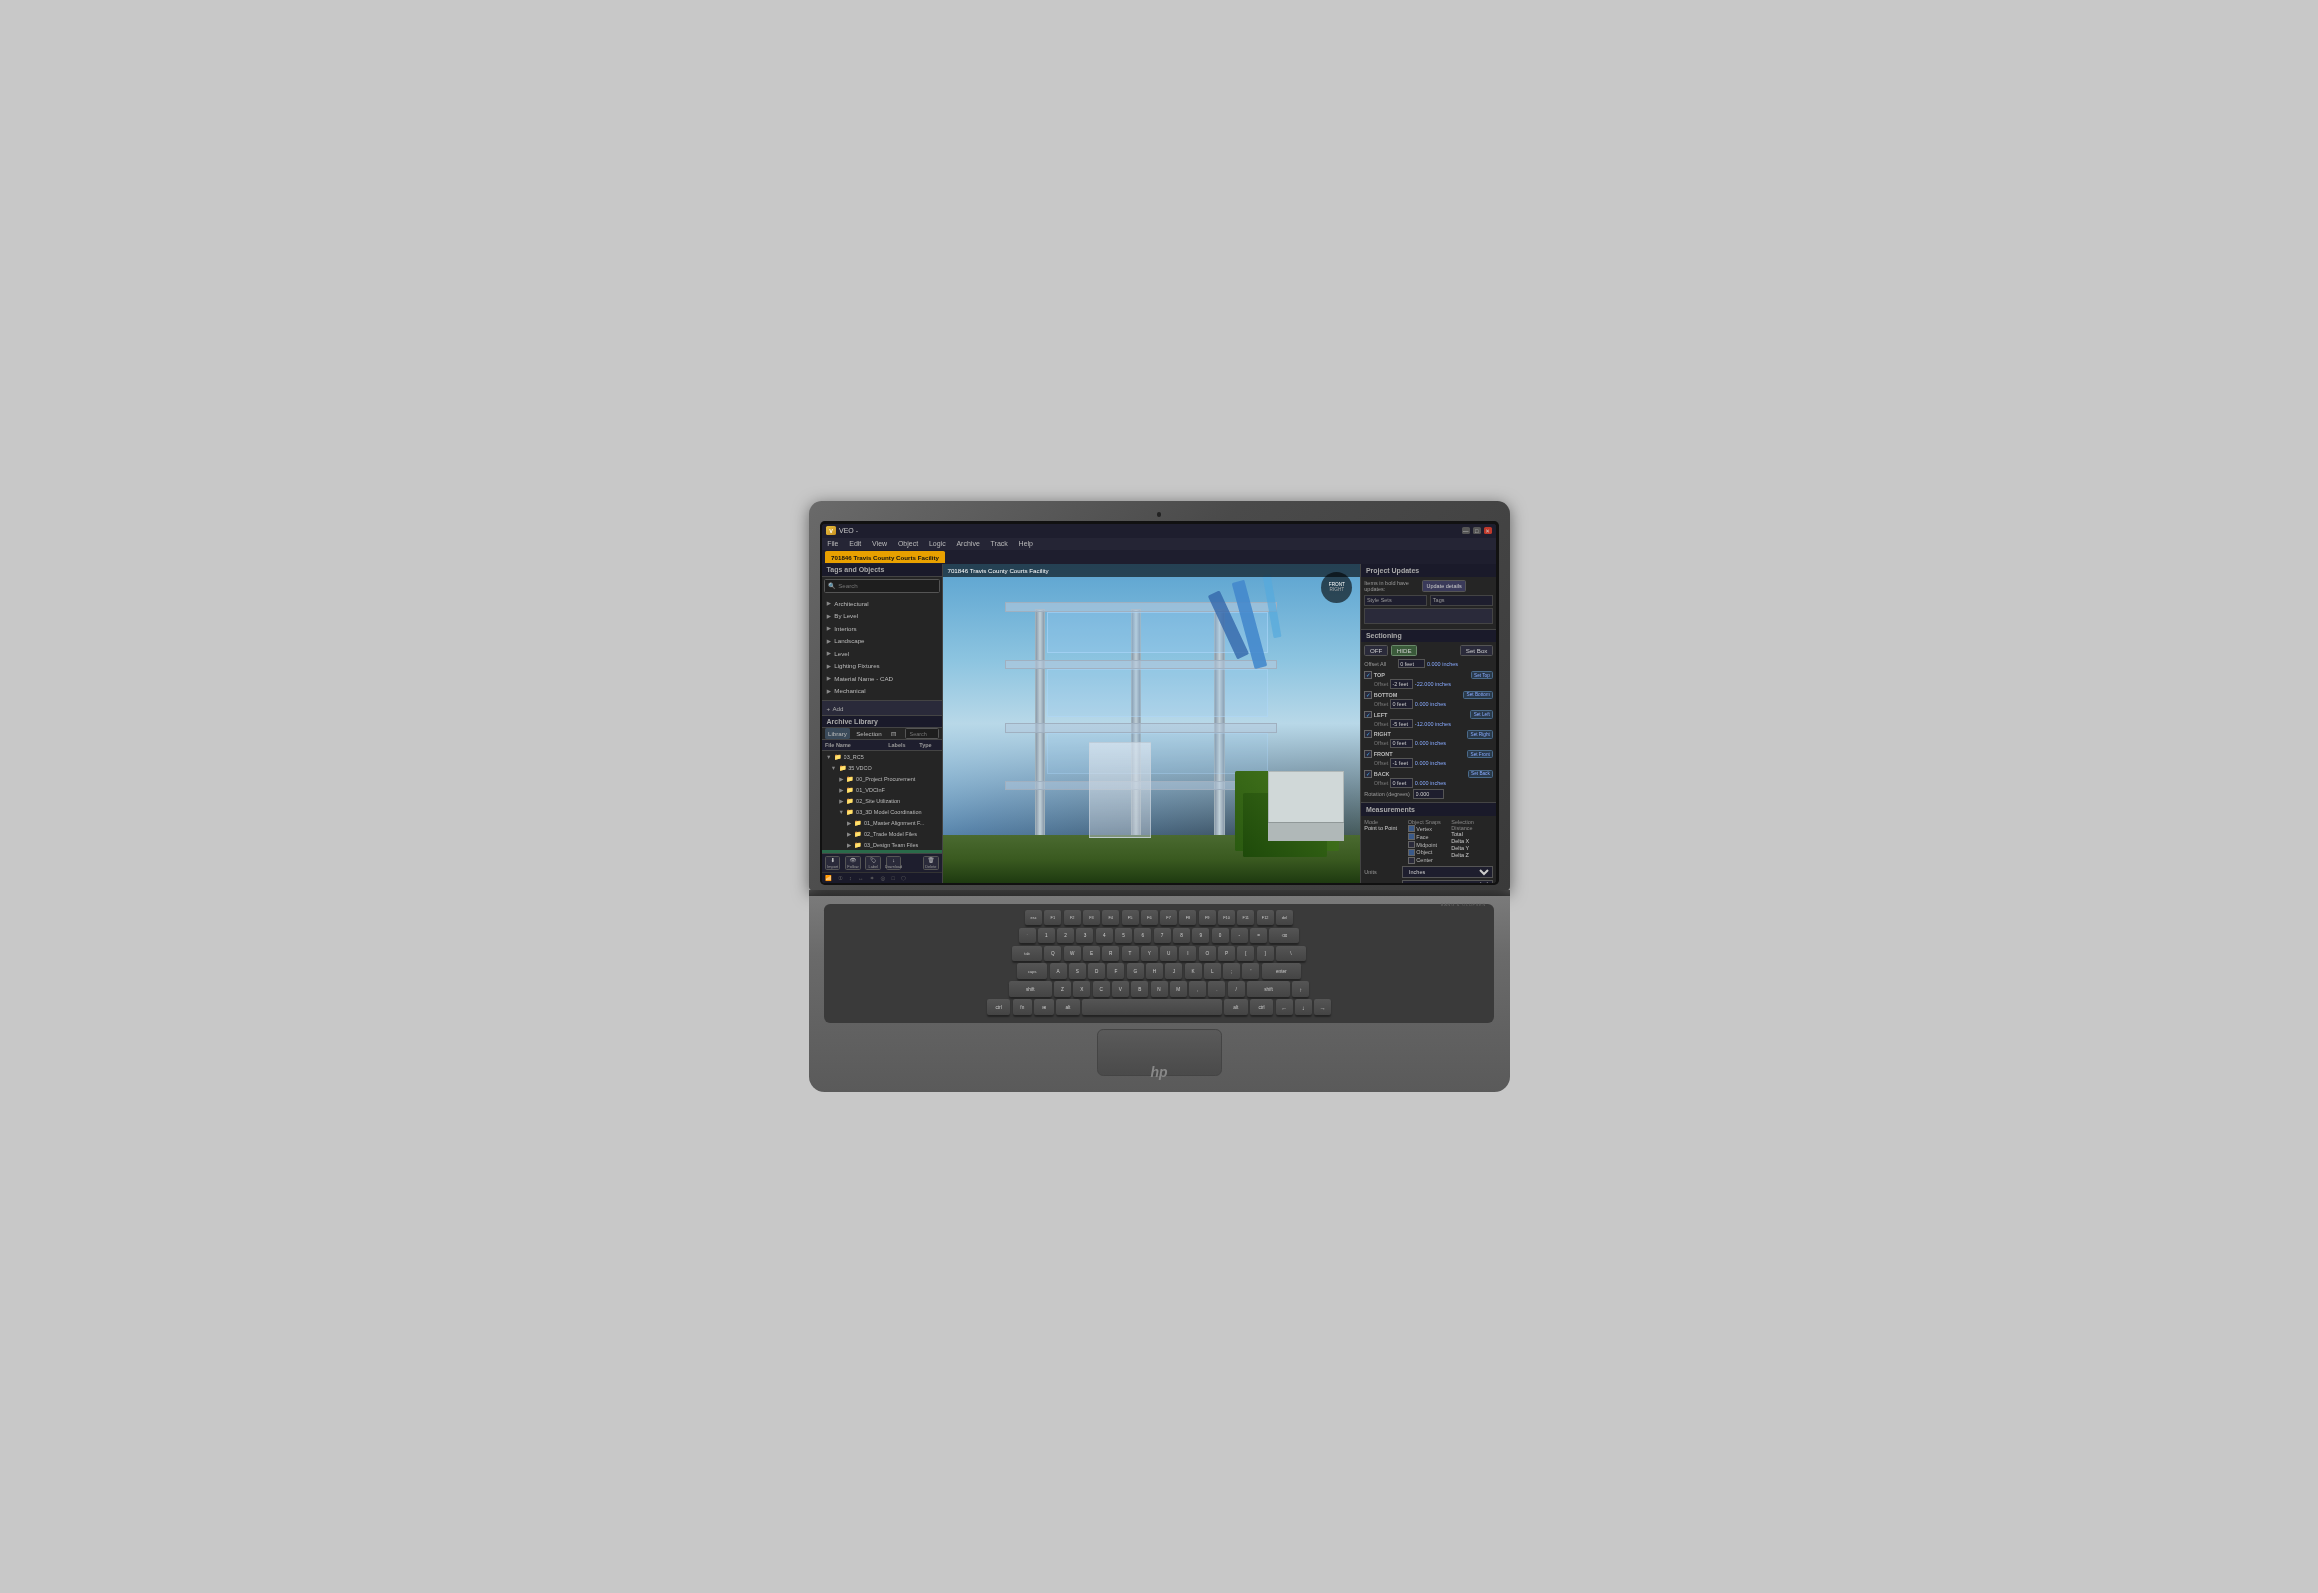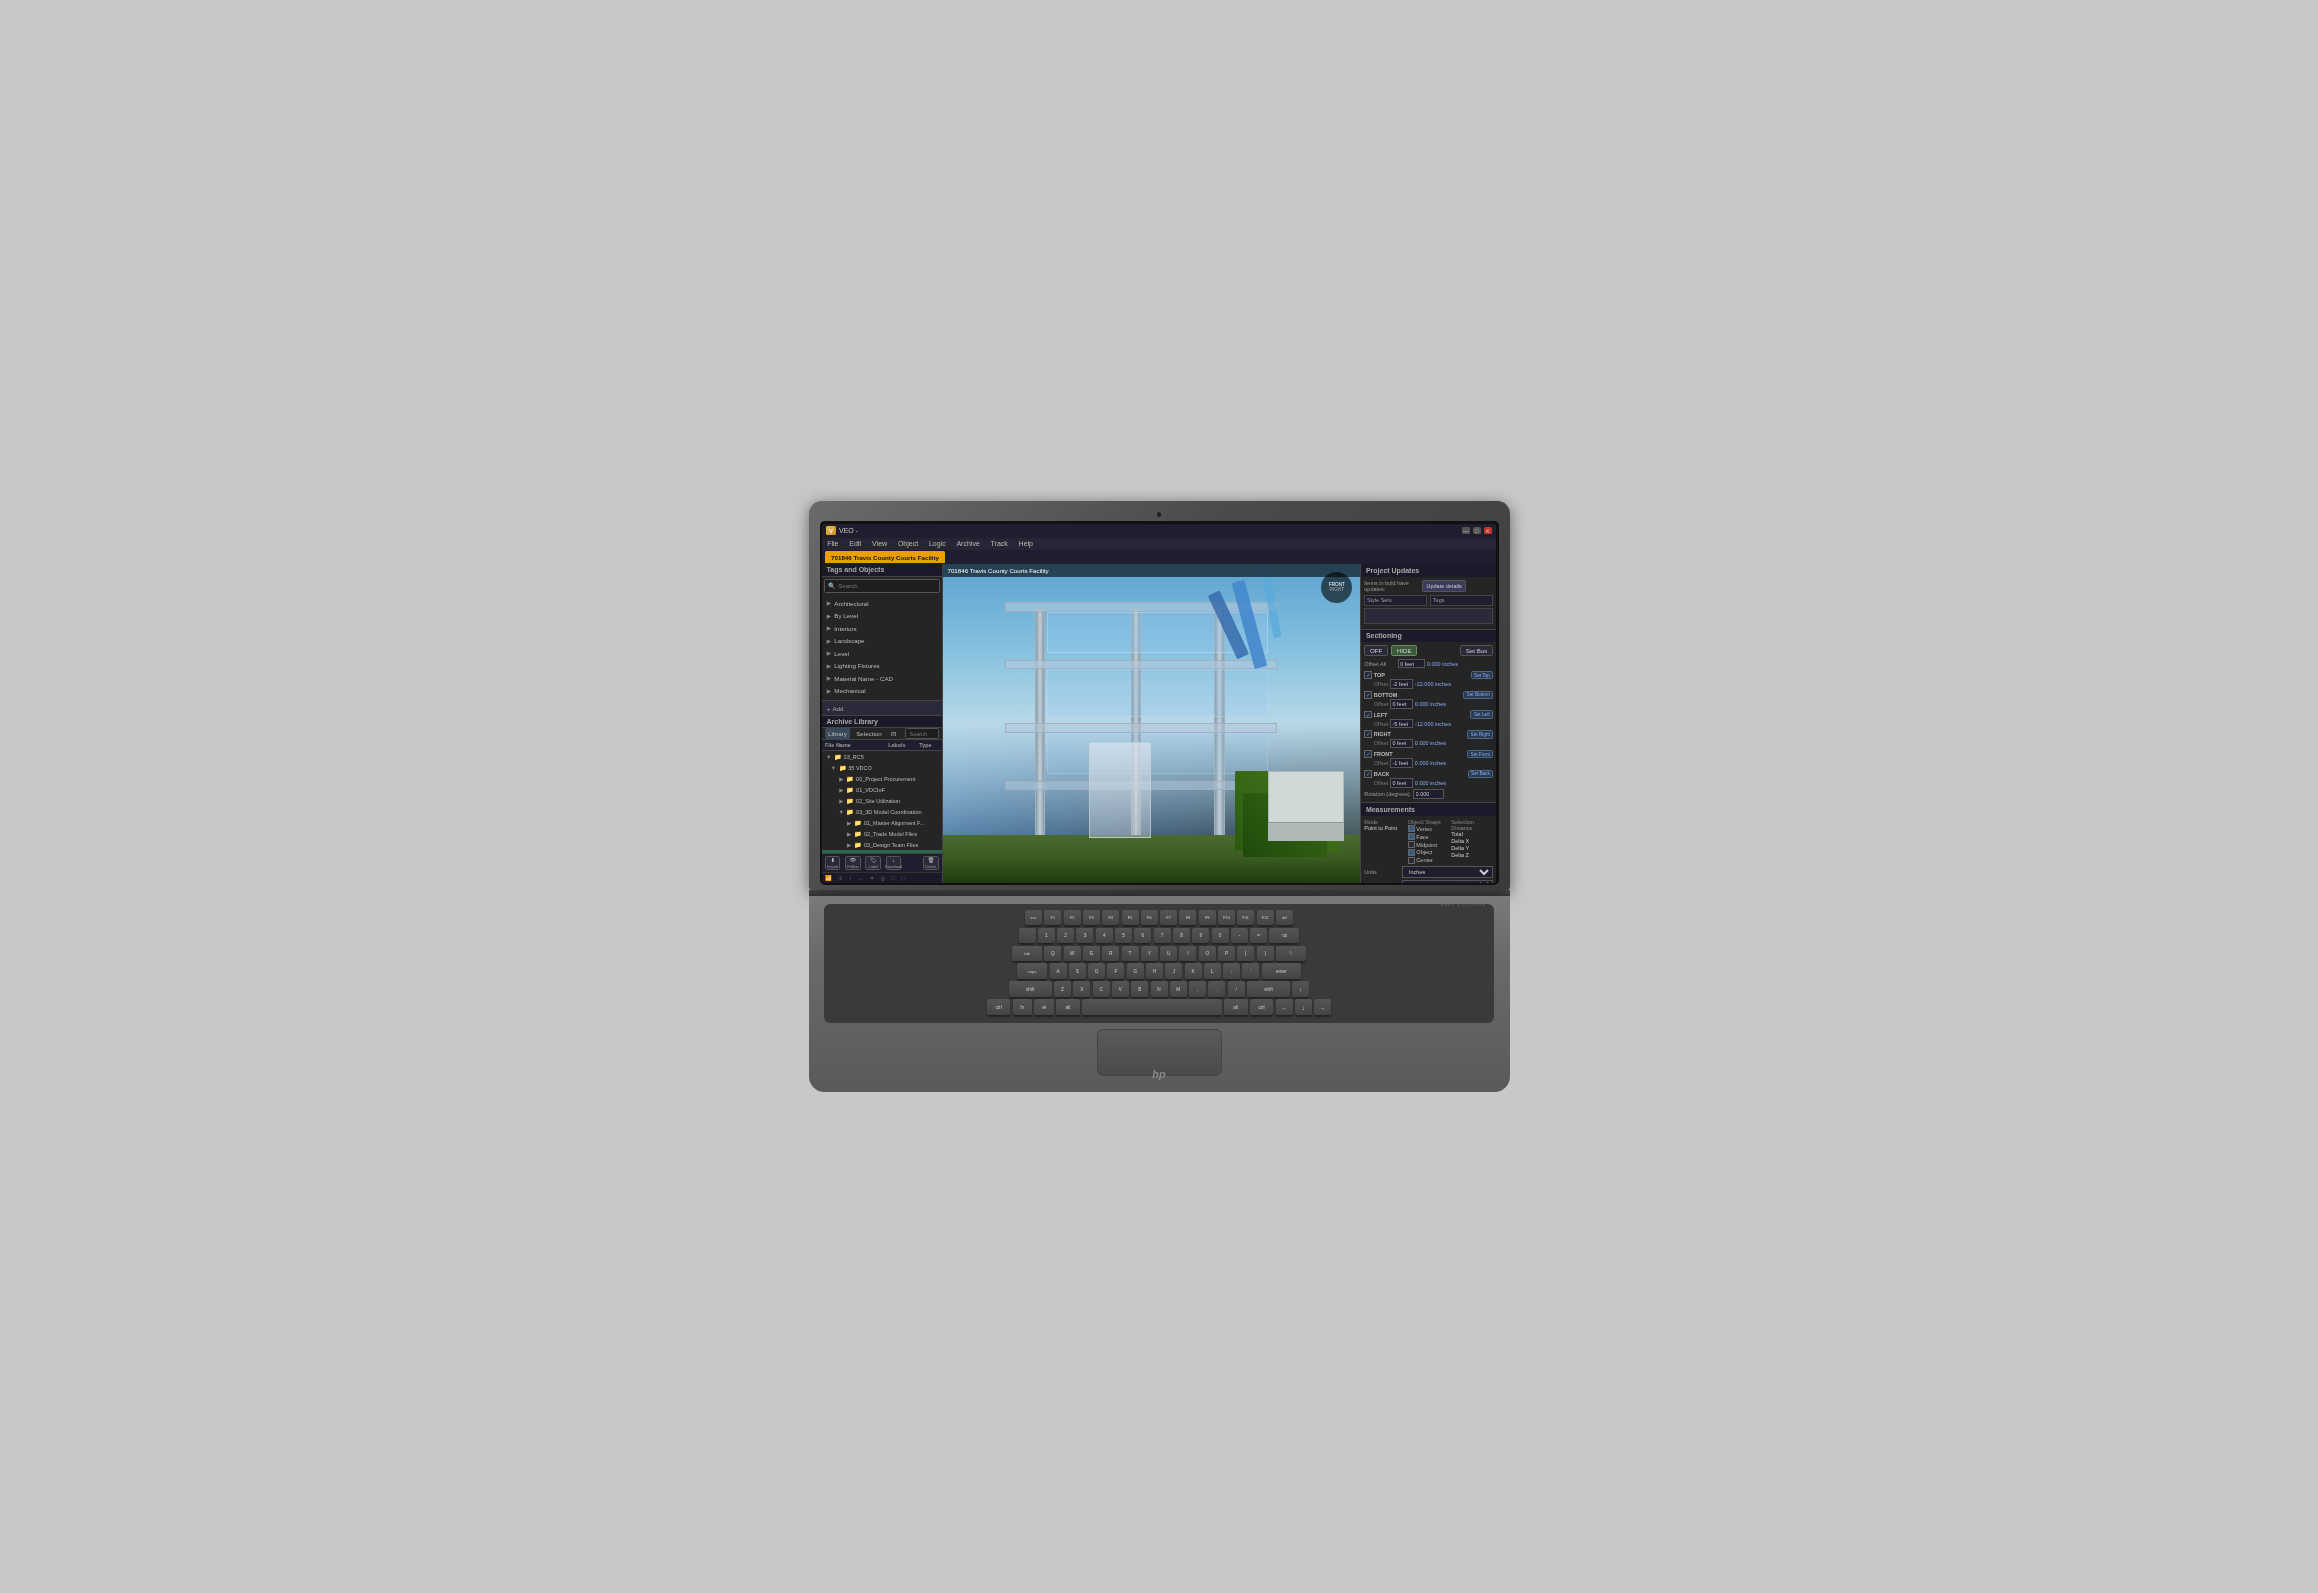--- a/index.html
+++ b/index.html
@@ -110,21 +110,21 @@
       border: 0.8px solid #444;
     }
 
     
     .hp-logo {
       position: absolute;
       bottom: 12.5px;
       left: 50%;
       transform: translateX(-50%);
       color: #888;
-      font-size: 11px;
+      font-size: 14px;
       font-style: italic;
       font-weight: bold;
     }
 
     
     .brand-text {
       position: absolute;
       top: 6.2px;
       right: 23.4px;
       font-size: 3.9px;

